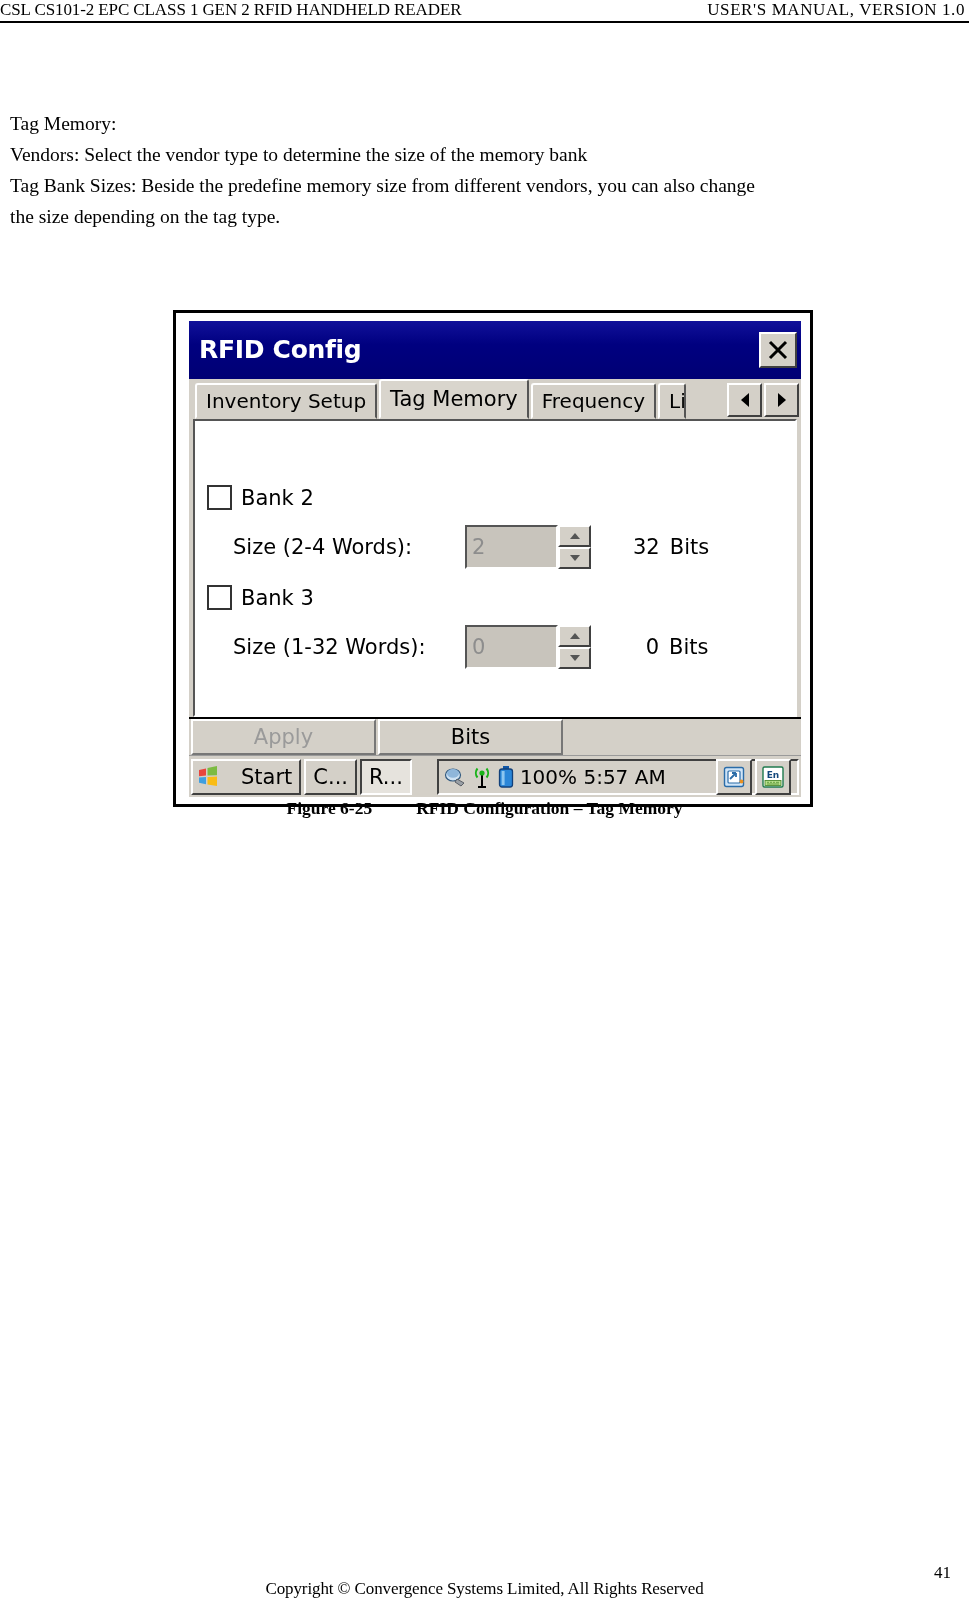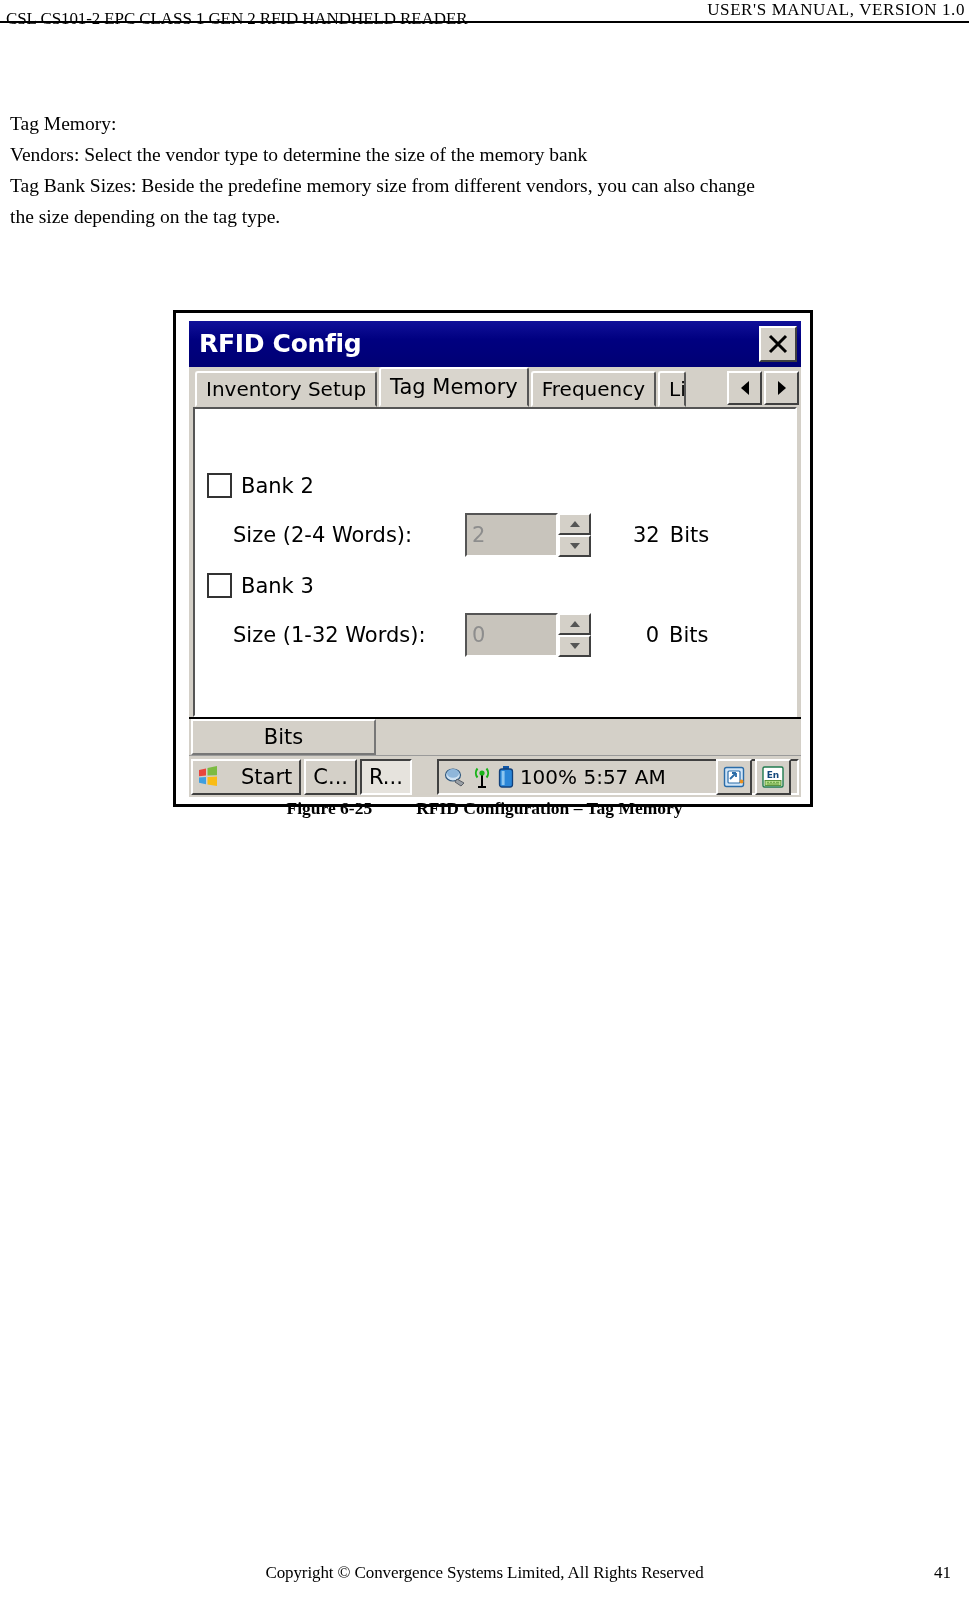--- a/index.html
+++ b/index.html
@@ -22,21 +22,21 @@
     left: 0; top: 0;
     width: 969px;
     height: 22px;
     display: flex;
     align-items: flex-start;
     justify-content: space-between;
     font-size: 17px;
     line-height: 20px;
     white-space: nowrap;
   }
-  .hdr-left  { padding-left: 6px; letter-spacing: -0.1px; margin-top: 9px; }
+  .hdr-left  { letter-spacing: -0.1px; }
   .hdr-right { padding-right: 4px; letter-spacing: 0.6px; }
   .header-rule {
     position: absolute;
     left: 0; top: 21px;
     width: 969px;
     height: 2px;
     background: #000;
   }
 
   
@@ -73,21 +73,21 @@
     height: 100%;
     background: #d4d0c8;
     box-sizing: border-box;
     display: flex;
     flex-direction: column;
     font-family: "DejaVu Sans", "Liberation Sans", sans-serif;
   }
 
   
   .titlebar {
-    height: 46px;
+    height: 58px;
     background: #000080;
     background: linear-gradient(180deg,#11119a 0%,#000080 40%,#000074 100%);
     display: flex;
     align-items: center;
     justify-content: space-between;
     padding: 0 4px 0 10px;
     box-sizing: border-box;
     flex: 0 0 auto;
   }
   .titlebar-text {
@@ -390,21 +390,21 @@
   
   .page-footer {
     position: absolute;
     left: 0; bottom: 10px;
     width: 969px;
     height: 26px;
     font-size: 17px;
   }
   .footer-text {
     position: absolute;
-    left: 0; top: 0;
+    left: 0; top: 16px;
     width: 969px;
     text-align: center;
     letter-spacing: -0.1px;
   }
   .footer-page {
     position: absolute;
     right: 18px; top: 0;
   }
 </style>
 </head>
@@ -516,20 +516,21 @@
             </span>
           </span>
           <span class="bits">
             <span class="num">0</span><span class="unit">Bits</span>
           </span>
         </div>
 
       </div>
 
       <div class="cmdbar">
+        <div class="cmd-btn disabled">Apply</div>
         <div class="cmd-btn">Bits</div>
       </div>
 
       <div class="taskbar">
         <div class="tb-btn start-btn">
           <svg width="22" height="21" viewBox="0 0 22 21">
             <path d="M2 4 L9 2.4 L9 9.6 L2 10.2 Z" fill="#e8453c"></path>
             <path d="M10.5 2.1 L20 0 L20 9.3 L10.5 9.6 Z" fill="#7cbb42"></path>
             <path d="M2 11.4 L9 11 L9 18.2 L2 16.8 Z" fill="#3f9fe0"></path>
             <path d="M10.5 10.9 L20 10.6 L20 20 L10.5 18.4 Z" fill="#f9bc15"></path>

